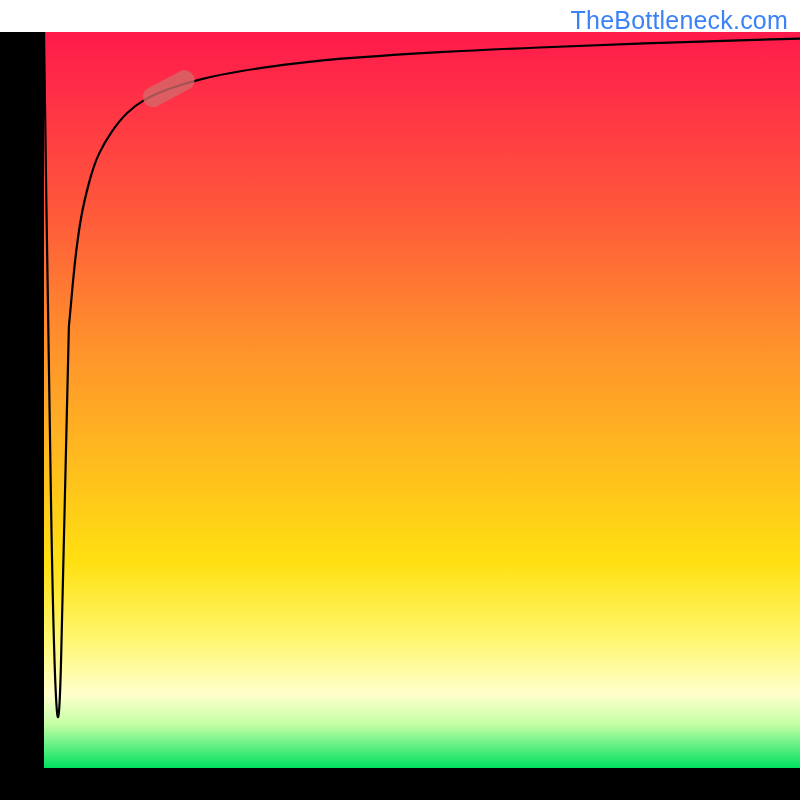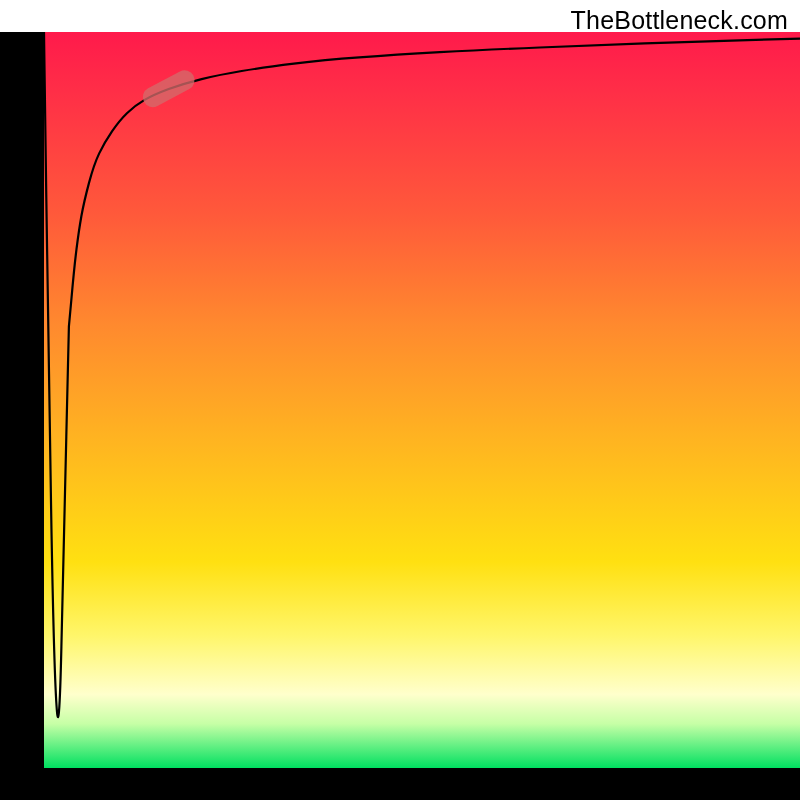--- a/index.html
+++ b/index.html
@@ -13,21 +13,21 @@
   }
   .stage {
     position: relative;
     width: 800px;
     height: 800px;
   }
   .watermark {
     position: absolute;
     top: 6px;
     right: 12px;
-    color: #000000;
+    color: #3b82f6;
     font-size: 25px;
     letter-spacing: 0.2px;
     font-weight: 400;
   }
   
   .axis-left {
     position: absolute;
     left: 0;
     top: 32px;
     width: 44px;

